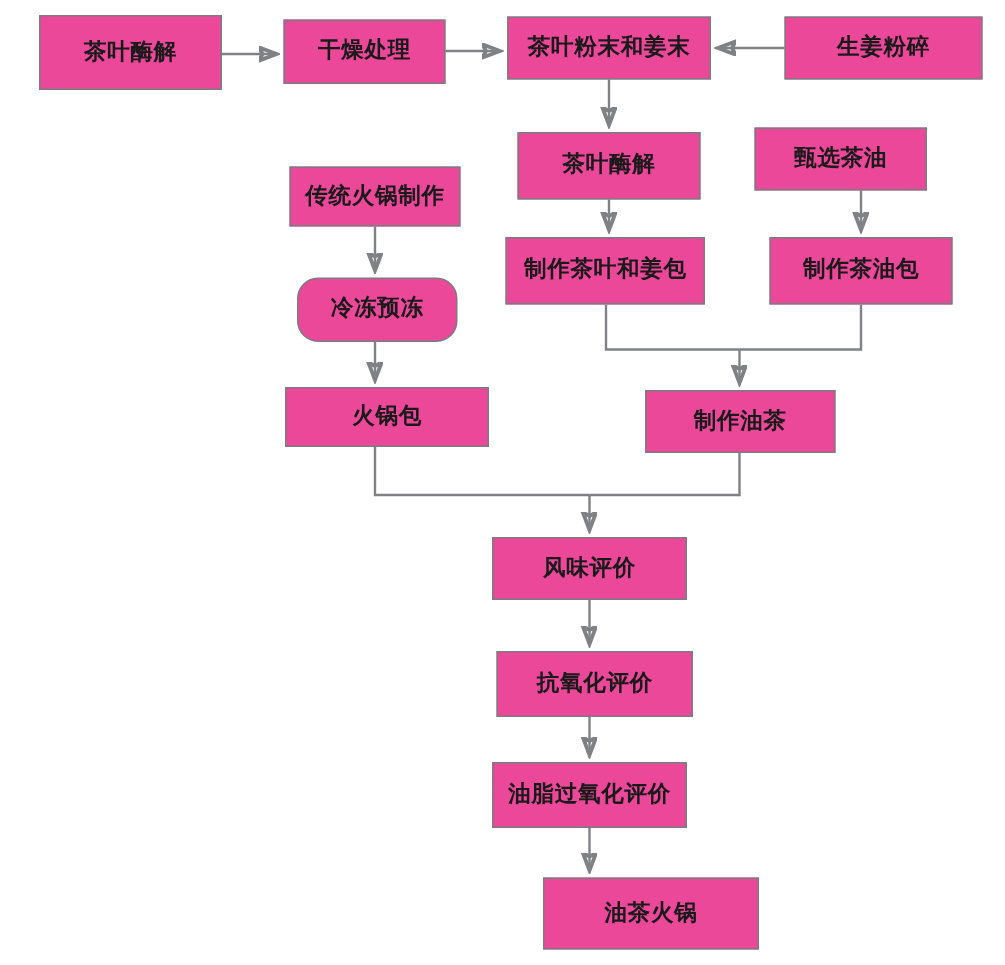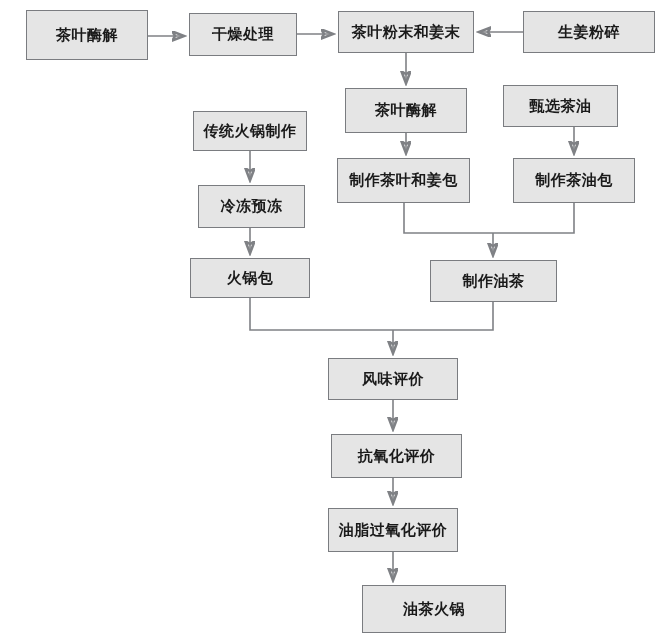--- a/index.html
+++ b/index.html
@@ -12,21 +12,21 @@
     width: 670px;
     height: 643px;
     background: #ffffff;
     font-family: "Liberation Sans", "DejaVu Sans", sans-serif;
     overflow: hidden;
   }
   .node {
     position: absolute;
     box-sizing: border-box;
     border: 1.6px solid #7a7c80;
-    background: #e5e5e5;
+    background: #ec4899;
     display: flex;
     align-items: center;
     justify-content: center;
     color: #1a1a1a;
     font-weight: bold;
     font-size: 15px;
     letter-spacing: 0.5px;
     line-height: 1.1;
     white-space: nowrap;
     z-index: 3;
@@ -109,24 +109,24 @@
     </div>
   <div class="node" style="left: 193px; top: 111px; width: 114px; height: 40px;">
       <span>传统火锅制作</span>
     </div>
   <div class="node" style="left: 337px; top: 158px; width: 133px; height: 45px;">
       <span>制作茶叶和姜包</span>
     </div>
   <div class="node" style="left: 513px; top: 158px; width: 122px; height: 45px;">
       <span>制作茶油包</span>
     </div>
-  <div class="node" style="left: 198px; top: 185px; width: 107px; height: 43px;">
+  <div class="node" style="left: 198px; top: 185px; width: 107px; height: 43px; border-radius: 14px;">
       <span>冷冻预冻</span>
     </div>
-  <div class="node" style="left: 190px; top: 258px; width: 120px; height: 40px;">
+  <div class="node" style="left: 190px; top: 258px; width: 136px; height: 40px;">
       <span>火锅包</span>
     </div>
   <div class="node" style="left: 430px; top: 260px; width: 127px; height: 42px;">
       <span>制作油茶</span>
     </div>
   <div class="node" style="left: 328px; top: 358px; width: 130px; height: 42px; justify-content: center;">
       <span>风味评价</span>
     </div>
   <div class="node" style="left: 331px; top: 434px; width: 131px; height: 44px;">
       <span>抗氧化评价</span>

